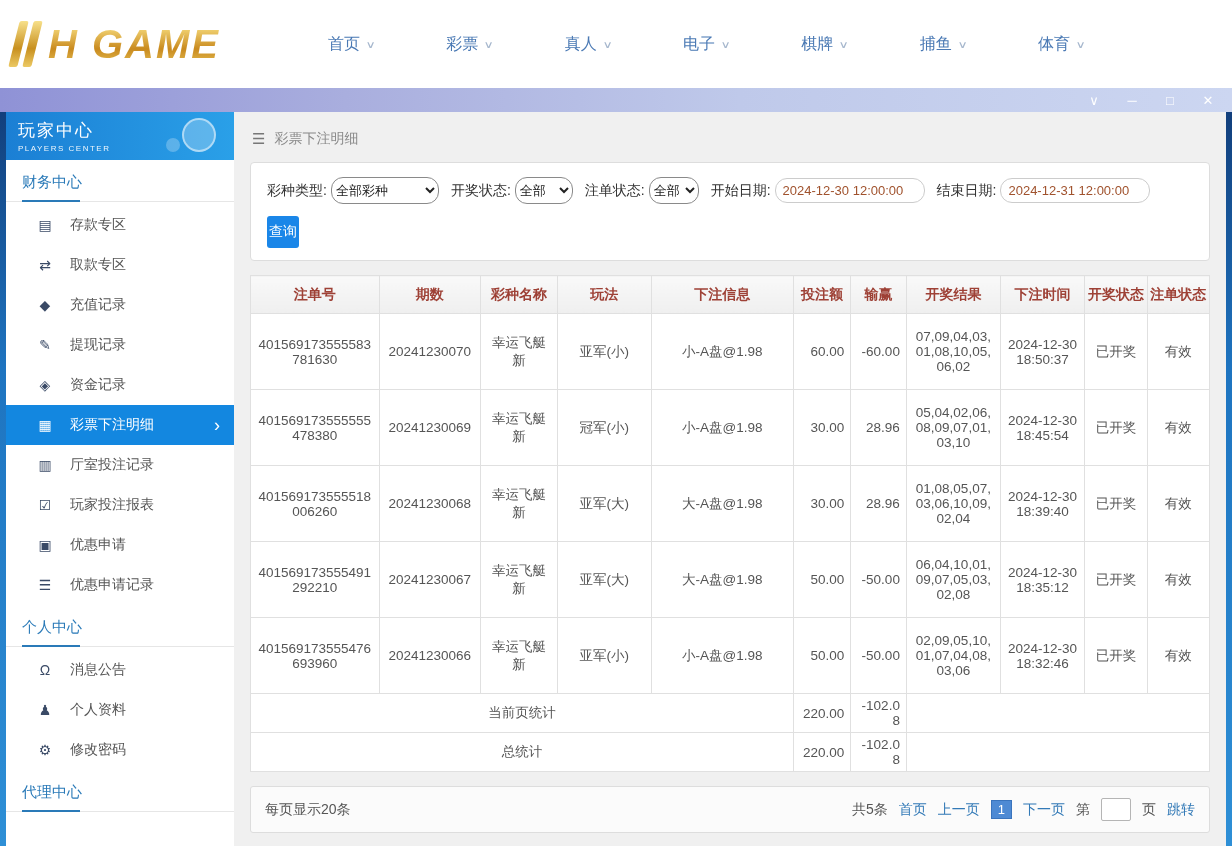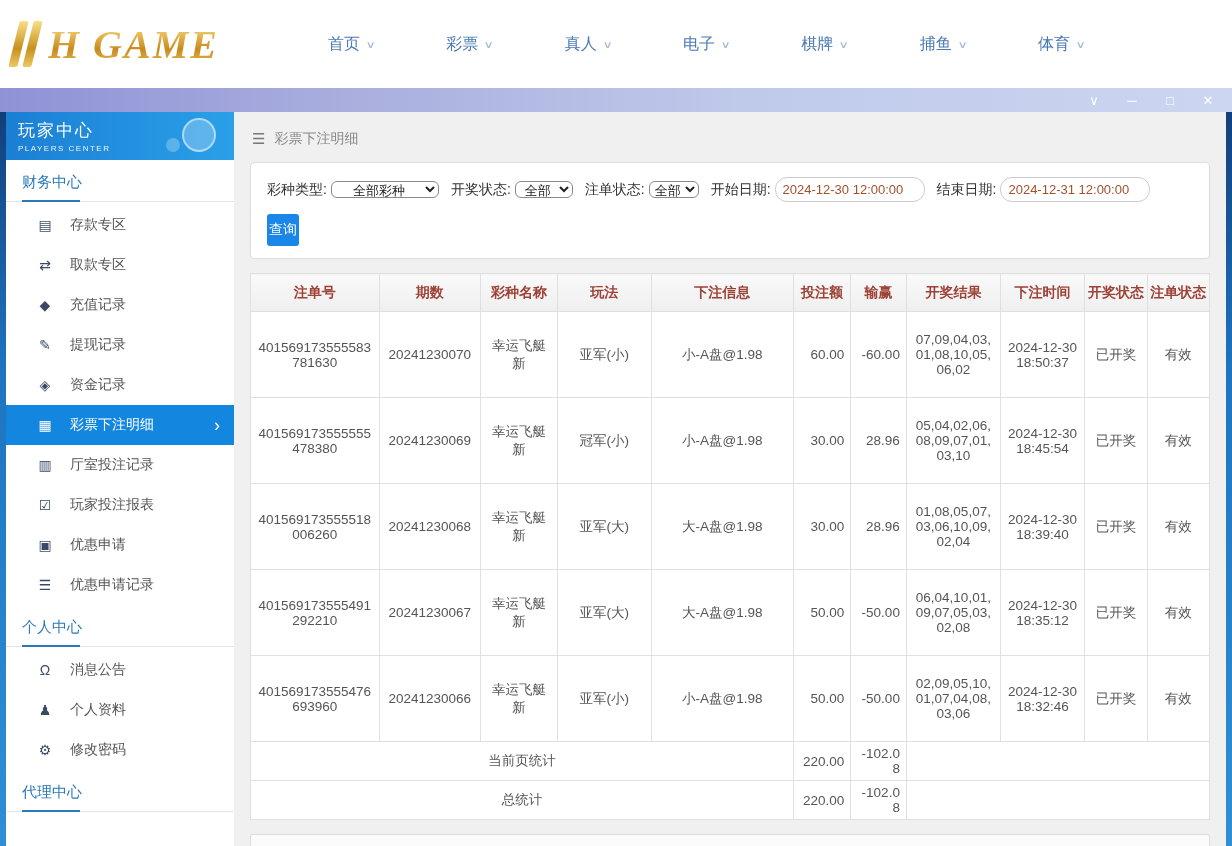--- a/index.html
+++ b/index.html
@@ -4,21 +4,21 @@
 <style>
   * { box-sizing: border-box; }
   html,body { margin:0; padding:0; }
   body {
     width:1232px; height:846px; overflow:hidden;
     font-family:"Liberation Sans","DejaVu Sans",sans-serif;
     background:#fff; color:#333;
   }
 
   
-  .top-header { height:88px; display:flex; align-items:center; background:#fff;font-family:Liberation Serif, serif; }
+  .top-header { height:88px; display:flex; align-items:center; background:#fff; }
   .logo { width:300px; padding-left:14px; display:flex; align-items:center; cursor:pointer; }
   .logo-bars { display:flex; margin-right:6px; }
   .logo-bars i { display:block; width:9px; height:46px; margin-right:5px; transform:skewX(-14deg);
     background:linear-gradient(180deg,#f7e08a,#c8901f 60%,#ecc964); border-radius:2px; }
   .logo-text { font-size:40px; font-weight:bold; font-style:italic; letter-spacing:2px;
     background:linear-gradient(180deg,#f5d97a 10%,#c98a1e 60%,#e7c258);
     -webkit-background-clip:text; background-clip:text; color:transparent; }
   .top-nav { display:flex; gap:72px; padding-left:28px; }
   .nav-item { display:flex; align-items:center; gap:7px; color:#4a79b4; font-size:16px; cursor:pointer; text-decoration:none; }
   .nav-item .chev { color:#a6b7cd; font-size:10px; transform:scaleX(1.4); }
@@ -52,32 +52,32 @@
   
   .main { flex:1; padding:8px 16px 0; overflow:hidden; background:#f0f0f0; }
   .breadcrumb { display:flex; align-items:center; gap:9px; color:#8a8a8a; font-size:14px; padding:10px 2px 14px; }
   .breadcrumb .micon { font-size:15px; color:#777; }
 
   
   .filter-panel { background:#fff; border:1px solid #ddd; border-radius:4px; padding:14px 16px 12px; margin-bottom:14px; }
   .filter-row { display:flex; align-items:center; font-size:14px; color:#333; white-space:nowrap; }
   .filter-row .lbl { margin-right:4px; }
   .filter-row .grp { display:flex; align-items:center; margin-right:12px; }
-  select { height:17px; border:1px solid #8a8a8a; border-radius:6px; font-size:13px; color:#222; background:#fff;
-    font-family:"Liberation Sans","DejaVu Sans",sans-serif;text-align:center; }
+  select { height:27px; border:1px solid #8a8a8a; border-radius:12px; font-size:13px; color:#222; background:#fff;
+    font-family:"Liberation Sans","DejaVu Sans",sans-serif; }
   .sel-wide { width:108px; } .sel-mid { width:58px; } .sel-narrow { width:50px; }
   .date-input { width:150px; height:25px; border:1px solid #ccc; border-radius:12px; color:#a0522d; font-size:13px; padding:0 7px;
     font-family:"Liberation Sans","DejaVu Sans",sans-serif; }
   .search-btn { margin-top:12px; background:#1a86e8; color:#fff; border:none; border-radius:3px; padding:7px 2px; font-size:14px; cursor:pointer; }
 
   
   .data-table { width:100%; border-collapse:collapse; background:#fff; font-size:13.5px; color:#555; table-layout:fixed; }
   .data-table th,.data-table td { border:1px solid #e0e0e0; text-align:center; padding:6px 6px; word-break:break-all; vertical-align:middle; }
   .data-table thead th { background:linear-gradient(#f9f9f9,#efefef); color:#9e4136; font-weight:bold; font-size:14px; height:38px; padding:4px 2px; }
-  .data-table tbody tr.data-row { height:86px; }
+  .data-table tbody tr.data-row { height:76px; }
   .data-table td.num { text-align:right; }
   .data-table tr.summary td { height:36px; padding:4px 6px; }
   col.c1{width:13.4%} col.c2{width:10.6%} col.c3{width:8%} col.c4{width:9.8%} col.c5{width:14.8%}
   col.c6{width:6%} col.c7{width:5.8%} col.c8{width:9.8%} col.c9{width:8.8%} col.c10{width:6.5%} col.c11{width:6.5%}
 
   
   .pager { background:#fbfbfb; border:1px solid #ddd; border-radius:3px; margin-top:14px; padding:11px 14px;
     display:flex; justify-content:space-between; align-items:center; font-size:14px; color:#555;gap:12px; }
   .pager-right { display:flex; align-items:center; gap:11px; }
   .pager a { color:#337ab7; text-decoration:none; cursor:pointer; }

